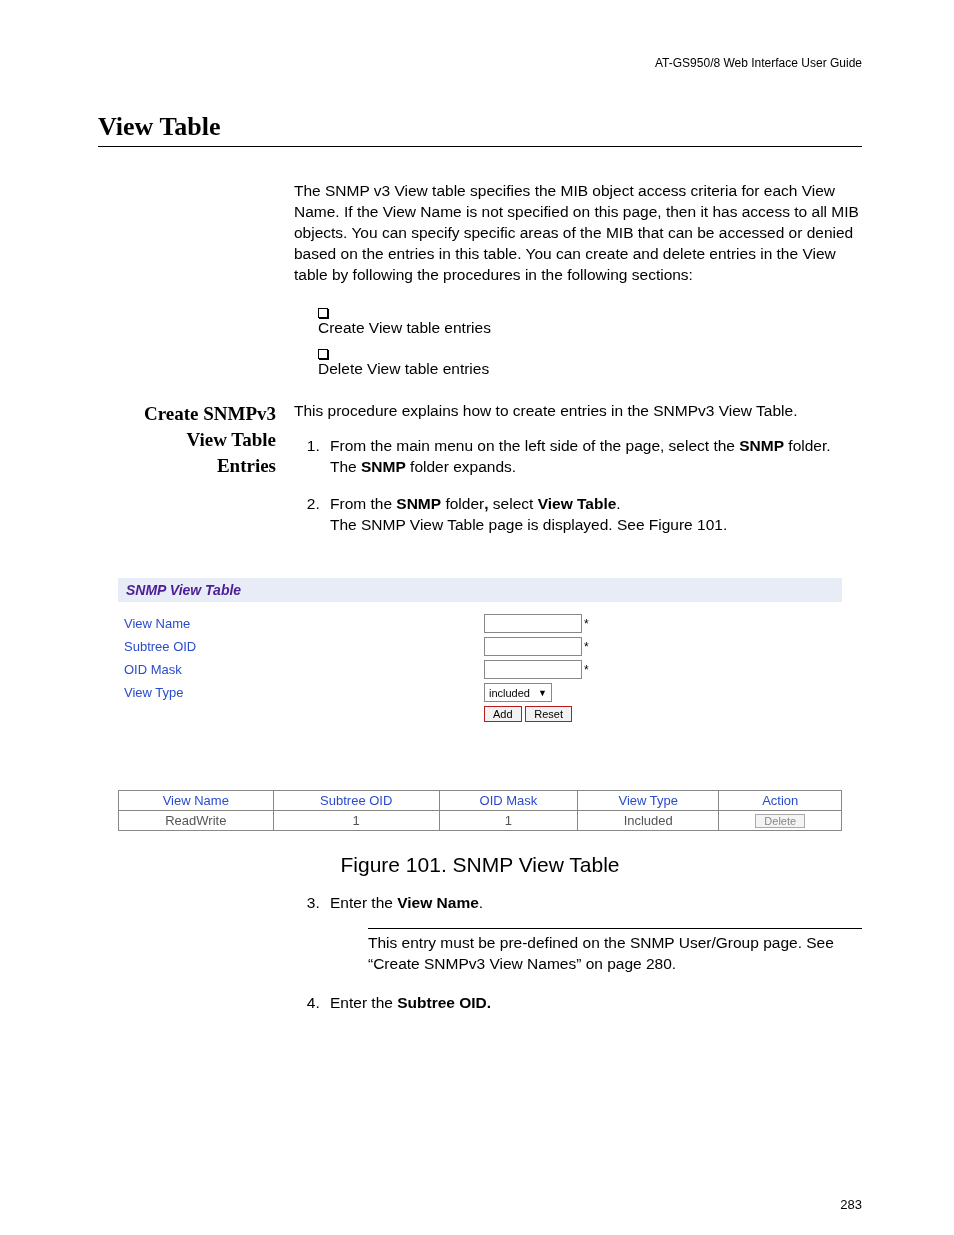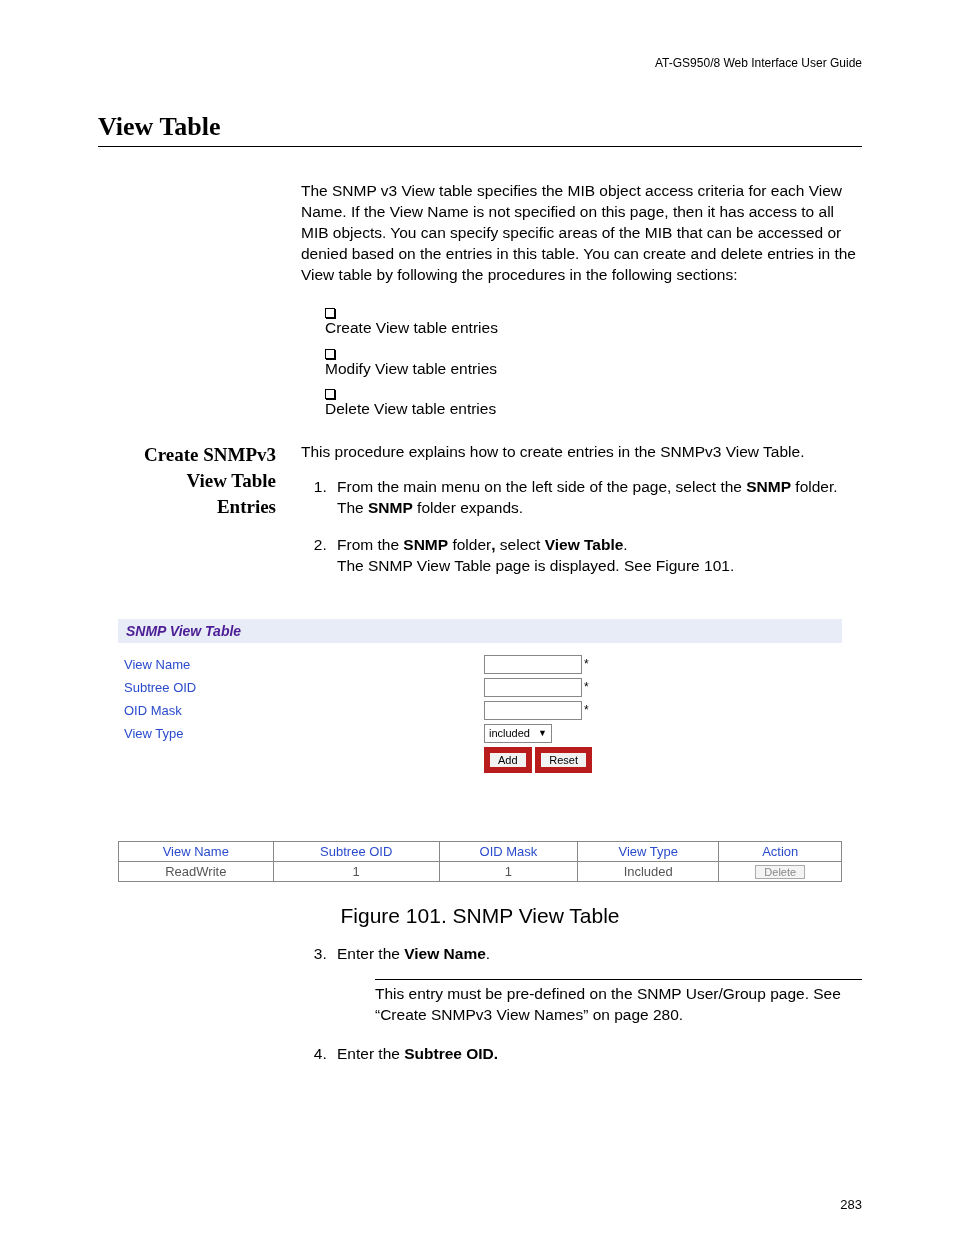--- a/index.html
+++ b/index.html
@@ -25,21 +25,20 @@
   .section-title {
     font-family: "Times New Roman", Times, serif;
     font-size: 26px;
     font-weight: bold;
     border-bottom: 1.5px solid #000;
     padding-bottom: 4px;
     margin-bottom: 34px;
   }
   .two-col {
     display: flex;
-    gap: 7px;
   }
   .left-col {
     width: 196px;
     flex-shrink: 0;
     text-align: right;
     padding-right: 18px;
     box-sizing: border-box;
   }
   .right-col {
     flex: 1;
@@ -146,21 +145,21 @@
     display: inline-flex;
     align-items: center;
     padding: 0 4px;
     box-sizing: border-box;
     justify-content: space-between;
   }
   .select .caret {
     font-size: 9px;
   }
   .btn {
-    border: 6px solid #b91c1c;
+    border: 1px solid #b91c1c;
     background: #f2f2f2;
     font-size: 11px;
     padding: 1px 8px;
     display: inline-block;
   }
   .btn-row {
     margin-left: 360px;
     margin-top: 4px;
   }
 
@@ -224,24 +223,20 @@
   <div class="section-title">View Table</div>
 
   <div class="two-col">
     <div class="left-col"></div>
     <div class="right-col">
       <div class="intro-para">The SNMP v3 View table specifies the MIB object access criteria for each View Name. If the View Name is not specified on this page, then it has access to all MIB objects. You can specify specific areas of the MIB that can be accessed or denied based on the entries in this table. You can create and delete entries in the View table by following the procedures in the following sections:</div>
       <ul class="iconlist">
         <li>
             <span class="bullet-icon"></span>
             <span>Create View table entries</span>
-          </li>
-        <li>
-            <span class="bullet-icon"></span>
-            <span>Modify View table entries</span>
           </li>
         <li>
             <span class="bullet-icon"></span>
             <span>Delete View table entries</span>
           </li>
       </ul>
     </div>
   </div>
 
   <div class="two-col">

